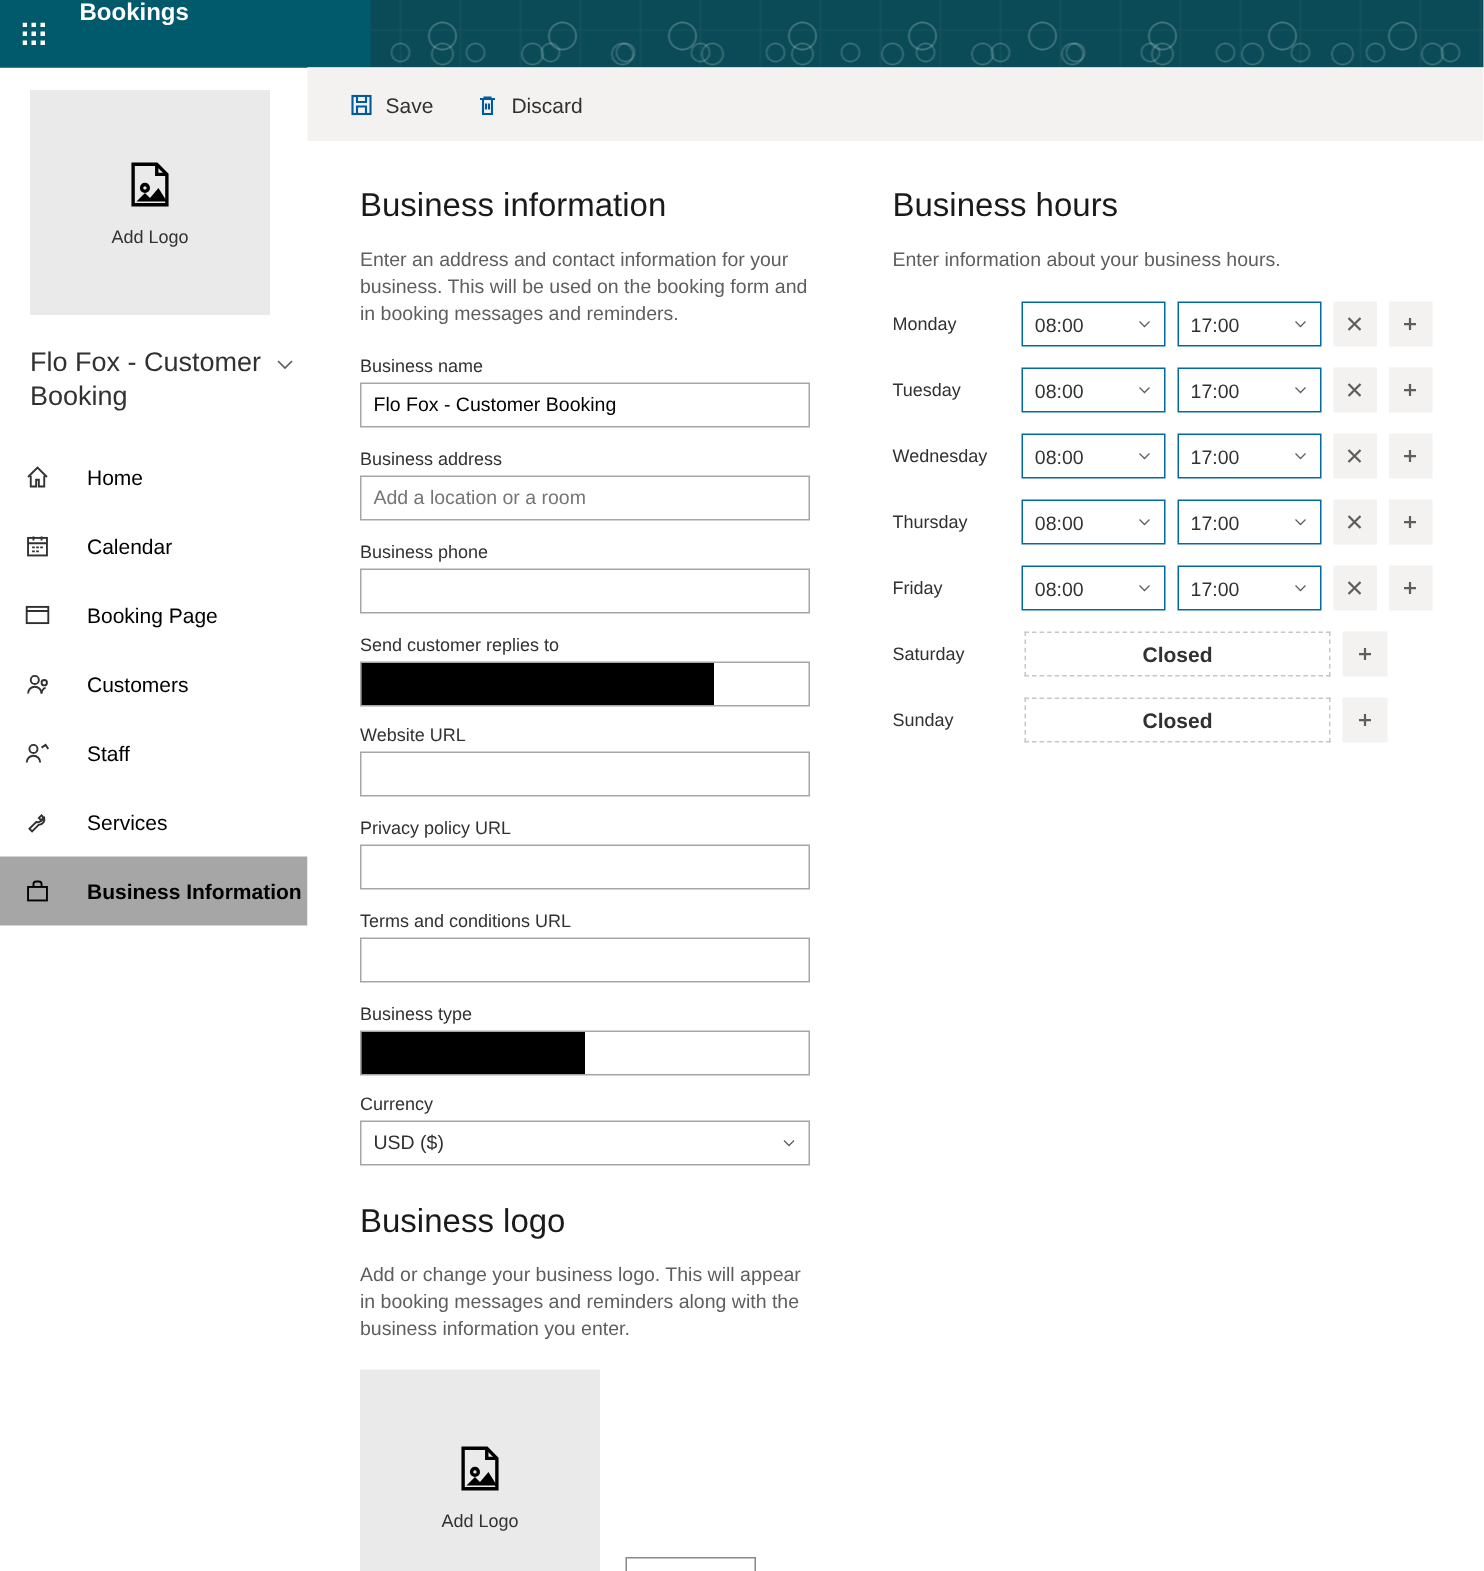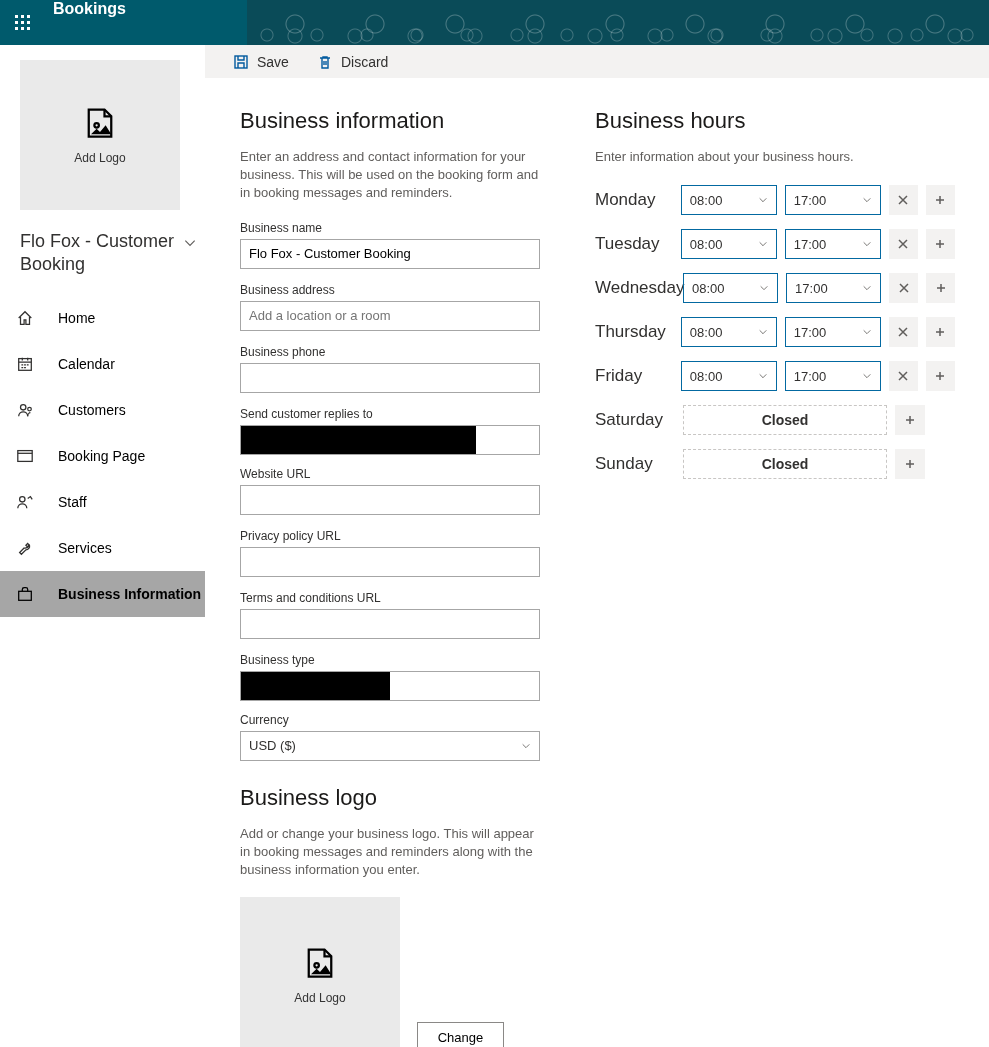--- a/index.html
+++ b/index.html
@@ -37,21 +37,21 @@
   .logo-tile svg { margin-bottom:10px; }
   .cal-title-row { display:flex; align-items:flex-start; padding:5px 0 18px 20px; }
   .cal-title { font-size:18px; font-weight:400; line-height:1.3; }
   .chevron-toggle { padding:6px 8px 0 4px; display:flex; }
   .nav-item { display:flex; align-items:center; height:46px; padding-left:16px; gap:24px; font-size:14px; color:#000000; cursor:pointer; }
   .nav-item.selected { background:#a6a6a6; font-weight:700; }
   .nav-item svg { stroke:#323130; }
   .nav-item.selected svg { stroke:#000; }
 
   .main { flex:1; background:#fff; position:relative; }
-  .cmdbar { height:33px; background:#f3f2f1; display:flex; align-items:center; padding-left:28px; gap:28px; }
+  .cmdbar { height:49px; background:#f3f2f1; display:flex; align-items:center; padding-left:28px; gap:28px; }
   .cmd { display:flex; align-items:center; gap:8px; font-size:14px; color:#323130; cursor:pointer; }
   .cmd svg { stroke:#005a9e; }
 
   .content { display:flex; padding:30px 0 30px 35px; gap:55px; }
   .col { width:300px; }
 
   h2.section { font-size:22px; font-weight:400; color:#1b1a19; margin-bottom:14px; }
   .hint { font-size:13px; color:#605e5c; line-height:1.4; margin-bottom:18px; }
 
   .field-label { font-size:12px; color:#323130; margin-bottom:4px; margin-top:2px; }
@@ -60,21 +60,21 @@
   .btype-black { width:100%; height:30px; border:1px solid #a6a6a6; margin-bottom:12px; position:relative; }
   .btype-black::before { content:""; position:absolute; left:0; top:0; bottom:0; width:50%; background:#000; }
 
   .logo-section .logo-tile { margin:0; }
   .change-btn-row { display:flex; justify-content:flex-end; width:264px; margin-top:-30px;}
   .change-btn { border:1px solid #8a8886; background:#fff; height:30px; width:87px; font-size:13px; cursor:pointer;}
 
   
   .hours-col { width:360px; }
   .hrow { display:flex; align-items:center; height:32px; margin-bottom:12px; gap:8px; }
-  .day { width:80px; font-size:17px; }
+  .day { width:80px; font-size:12px; }
   .time-sel { width:98px; height:30px; border:1px solid #0369a1; display:flex; align-items:center; justify-content:space-between; padding:0 8px; font-size:13px; }
   .sq-btn { width:30px; height:30px; background:#f3f2f1; display:flex; align-items:center; justify-content:center; cursor:pointer; }
   .closed-box { flex:0 0 204px; height:30px; border:1px dashed #c8c6c4; display:flex; align-items:center; justify-content:center; font-weight:600; font-size:14px; }
 
   .chev { width:10px; height:10px; }
 </style>
 </head>
 <body>
 
 <div class="header">
@@ -126,33 +126,33 @@
     <div class="nav-item">
       <svg width="18" height="18" viewBox="0 0 20 20" fill="none" stroke-width="1.4">
           <rect x="3" y="4" width="14" height="13"></rect>
           <path d="M3 8h14M7 3v3M13 3v3"></path>
           <path d="M6 11h2M9 11h2M12 11h2M6 14h2M9 14h2"></path>
         </svg>
       <span>Calendar</span>
     </div>
     <div class="nav-item">
       <svg width="18" height="18" viewBox="0 0 20 20" fill="none" stroke-width="1.4">
+          <rect x="2" y="4" width="16" height="12"></rect>
+          <path d="M2 7h16"></path>
+        </svg>
+      <span>Booking Page</span>
+    </div>
+    <div class="nav-item">
+      <svg width="18" height="18" viewBox="0 0 20 20" fill="none" stroke-width="1.4">
           <circle cx="8" cy="7" r="3"></circle>
           <path d="M3 17c0-3 2.5-5 5-5s5 2 5 5"></path>
           <circle cx="15" cy="9" r="2"></circle>
           <path d="M13 17c0-2 1.5-4 3-4"></path>
         </svg>
       <span>Customers</span>
-    </div>
-    <div class="nav-item">
-      <svg width="18" height="18" viewBox="0 0 20 20" fill="none" stroke-width="1.4">
-          <rect x="2" y="4" width="16" height="12"></rect>
-          <path d="M2 7h16"></path>
-        </svg>
-      <span>Booking Page</span>
     </div>
     <div class="nav-item">
       <svg width="18" height="18" viewBox="0 0 20 20" fill="none" stroke-width="1.4">
           <circle cx="7" cy="7" r="3"></circle>
           <path d="M2 17c0-3 2.5-5 5-5s5 2 5 5"></path>
           <path d="M13 6l3-2 2 3"></path>
         </svg>
       <span>Staff</span>
     </div>
     <div class="nav-item">

